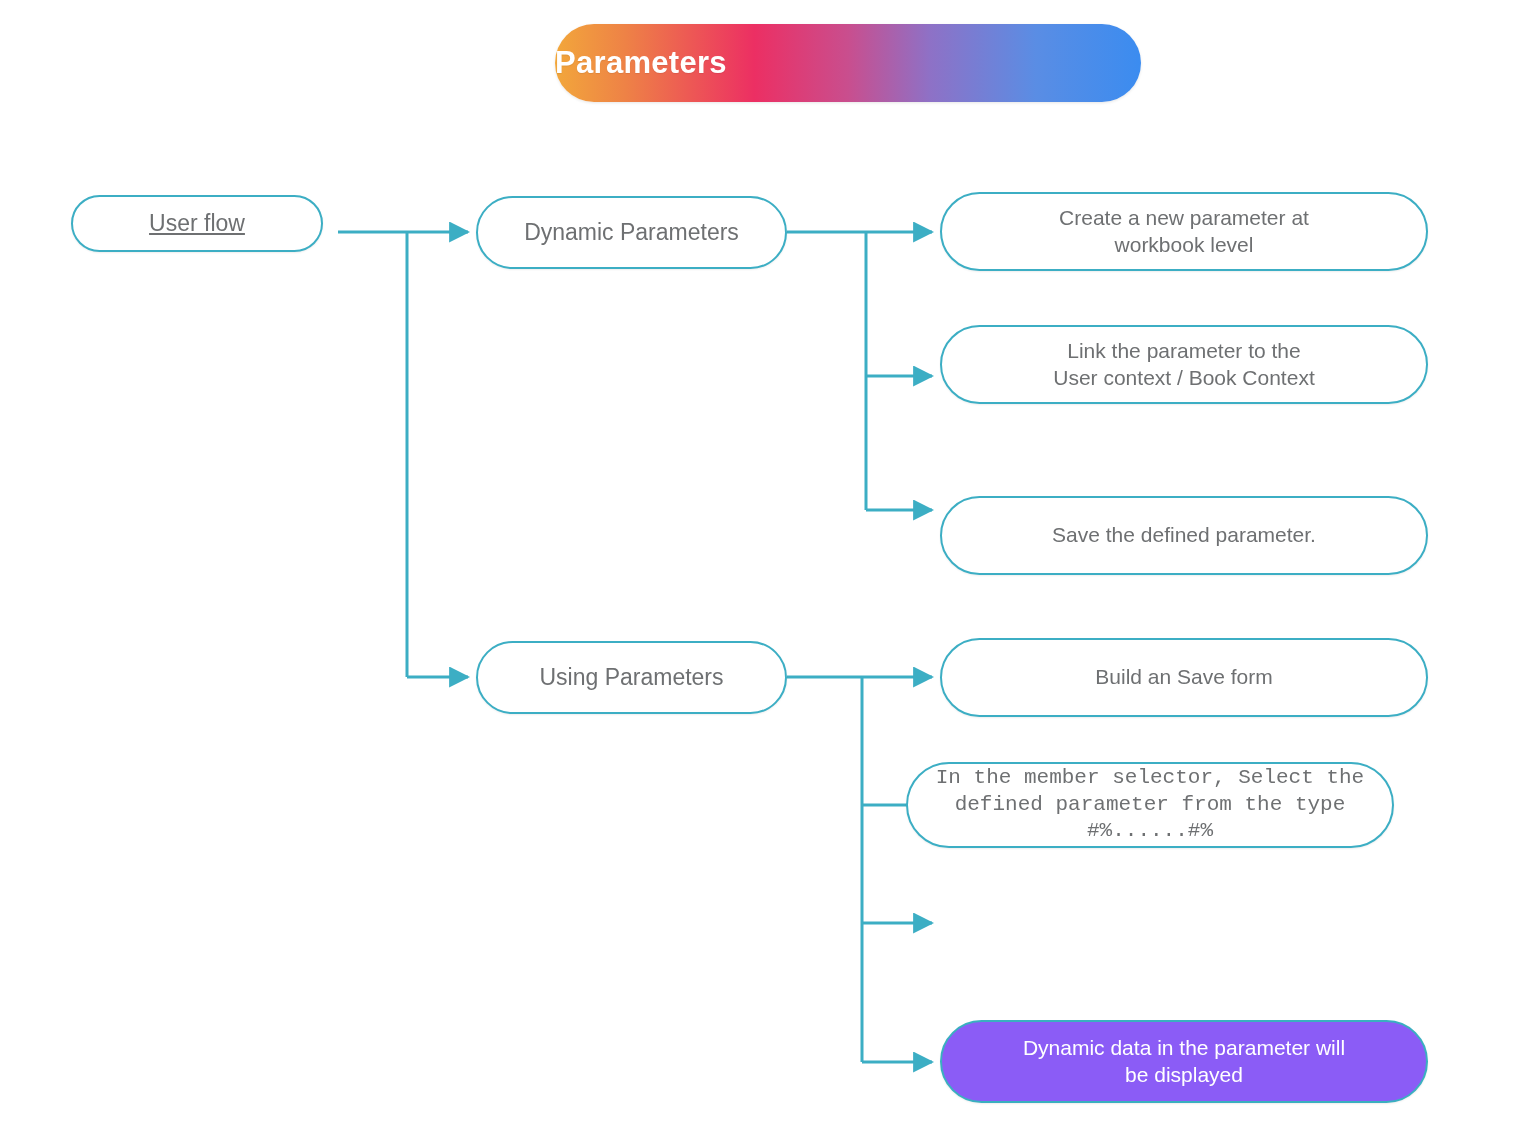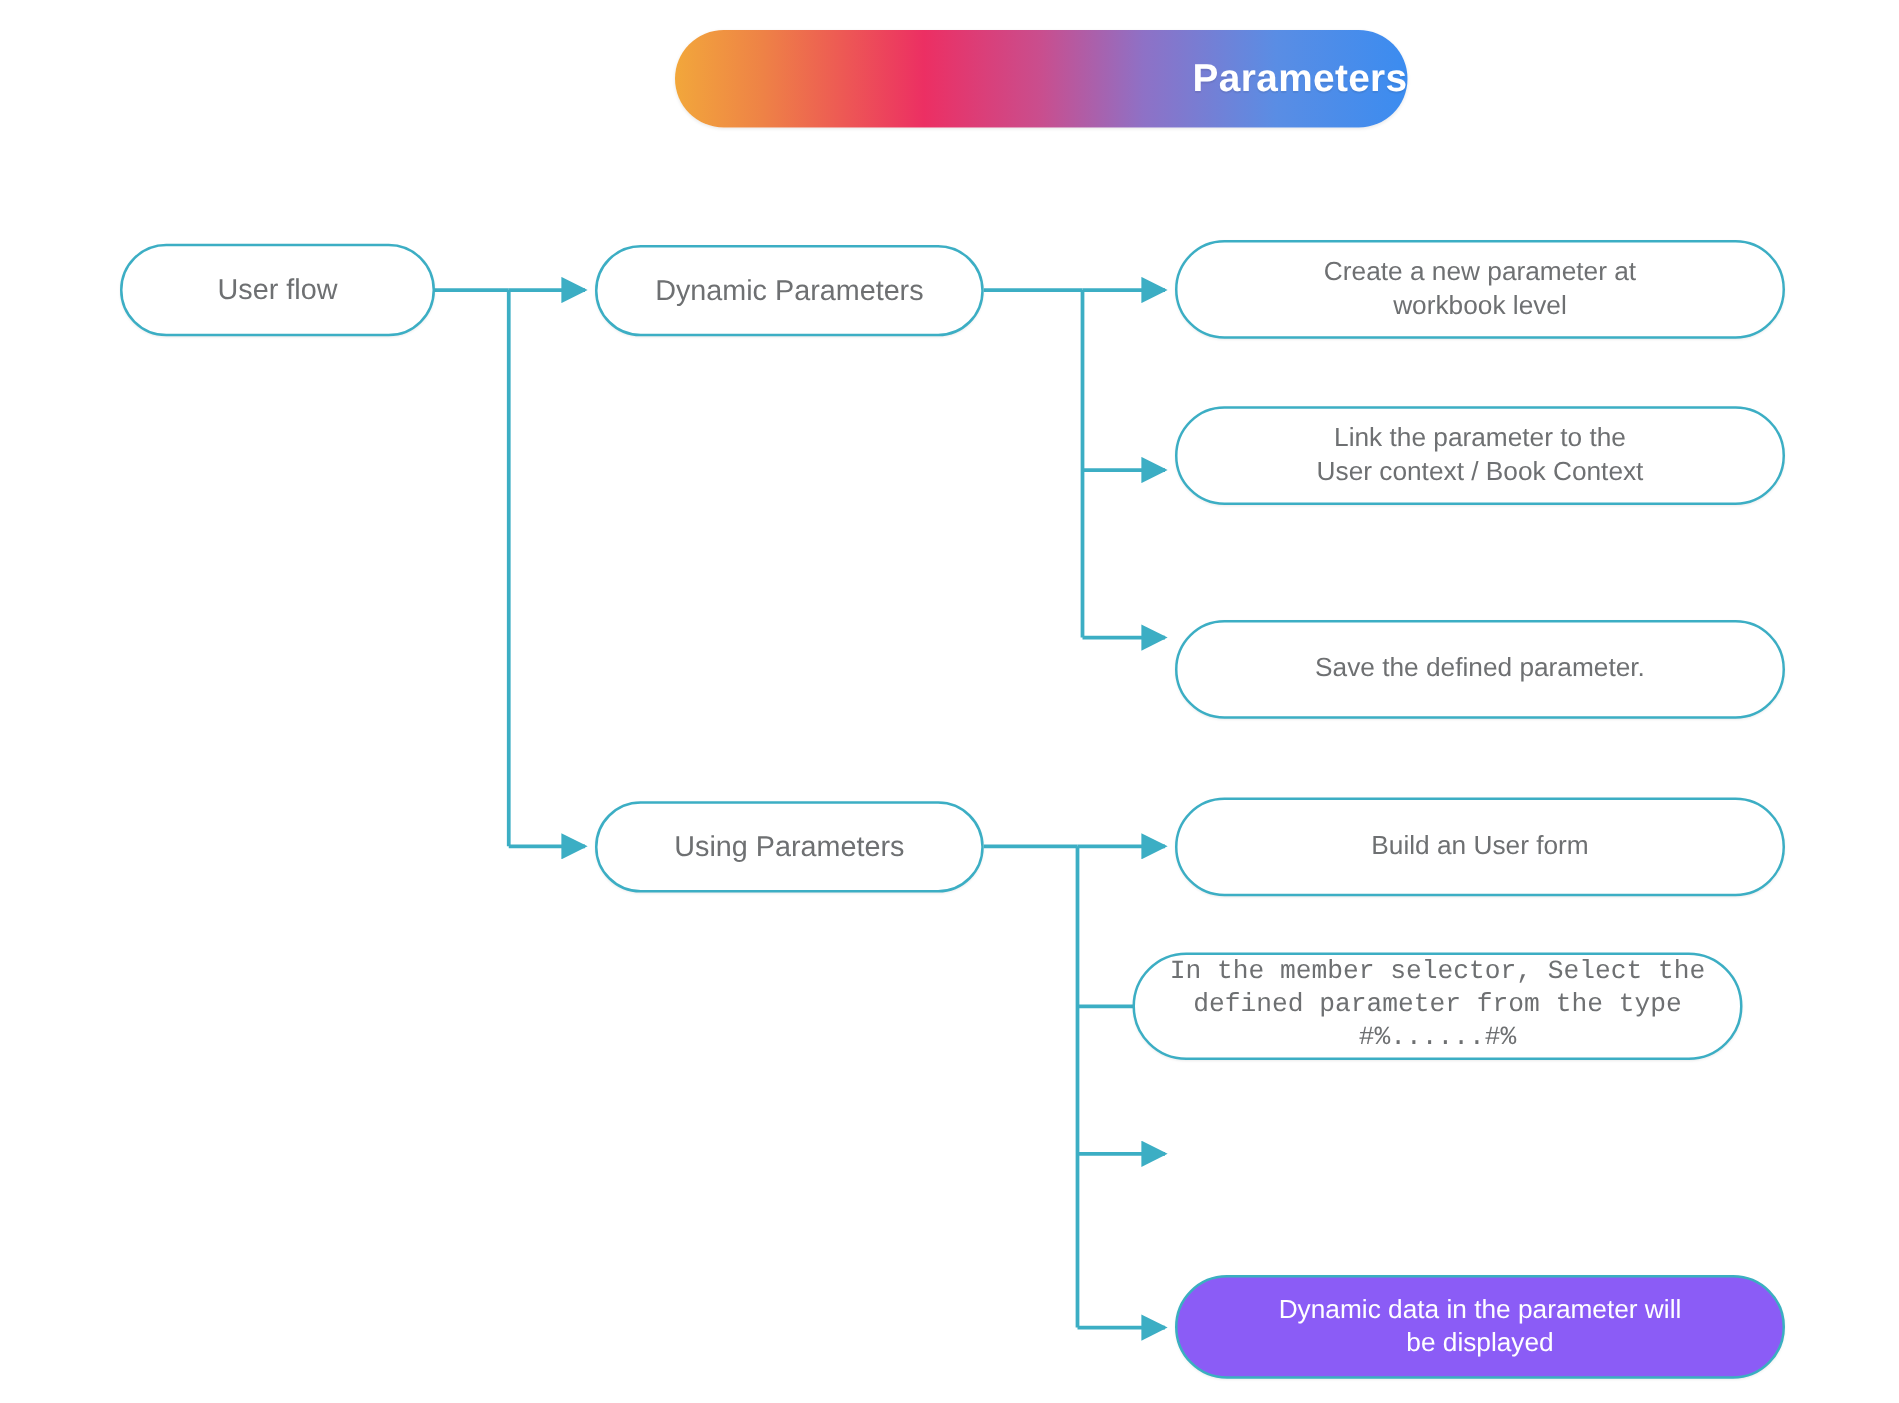--- a/index.html
+++ b/index.html
@@ -15,36 +15,36 @@
     position: relative;
     width: 1519px;
     height: 1122px;
     background: #ffffff;
     overflow: hidden;
   }
 
   
   #header-banner {
     position: absolute;
-    left: 540px;
+    left: 555px;
     top: 24px;
     width: 586px;
     height: 78px;
     border-radius: 39px;
     background: linear-gradient(90deg,
         #F2A73B 0%,
         #EE8246 12%,
         #EC2F63 34%,
         #C94E8E 50%,
         #8E71C6 64%,
         #5A8DE4 82%,
         #3B8CF0 100%);
     display: flex;
     align-items: center;
-    justify-content: flex-end;
+    justify-content: flex-start;
     box-shadow: 0 1px 3px rgba(0,0,0,0.10);
   }
   #header-title {
     color: #ffffff;
     font-size: 31px;
     font-weight: bold;
     letter-spacing: 0.3px;
     font-family: "Liberation Sans", sans-serif;
     text-shadow: 0 1px 1px rgba(0,0,0,0.08);
   }
@@ -88,21 +88,21 @@
     border-radius: 44px;
     padding: 0 26px;
   }
   .node.filled {
     background: #8b5cf6;
     border-color: #3AAFC0;
     color: #ffffff;
   }
 
   
-  #node-user-flow     { left: 96px;  top: 195px;  width: 252px; height: 74px; }
+  #node-user-flow     { left: 71px;  top: 195px;  width: 252px; height: 57px; text-decoration: underline; }
   #node-create-params { left: 476px; top: 196px;  width: 311px; height: 73px; }
   #node-using-params  { left: 476px; top: 641px;  width: 311px; height: 73px; }
 
   
   #node-r1 { left: 940px; top: 192px;  width: 488px; height: 79px; }
   #node-r2 { left: 940px; top: 325px;  width: 488px; height: 79px; }
   #node-r3 { left: 940px; top: 496px;  width: 488px; height: 79px; }
   #node-r4 { left: 940px; top: 638px;  width: 488px; height: 79px; }
   #node-r5 { left: 906px; top: 762px;  width: 488px; height: 86px; font-family: Liberation Mono, monospace; }
   #node-r6 { left: 940px; top: 884px;  width: 488px; height: 79px; }
@@ -155,21 +155,21 @@
   <div class="node level2" id="node-using-params">Using Parameters</div>
 
   <div class="node level3" id="node-r1">Create a new parameter at
 workbook level</div>
 
   <div class="node level3" id="node-r2">Link the parameter to the
 User context / Book Context</div>
 
   <div class="node level3" id="node-r3">Save the defined parameter.</div>
 
-  <div class="node level3" id="node-r4">Build an User form</div>
+  <div class="node level3" id="node-r4">Build an Save form</div>
 
   <div class="node level3" id="node-r5">In the member selector, Select  the
 defined parameter from the type
 #%......#%</div>
 
 
   <div class="node level3 filled" id="node-r7">Dynamic data in the parameter will
 be displayed</div>
 
 </div>

